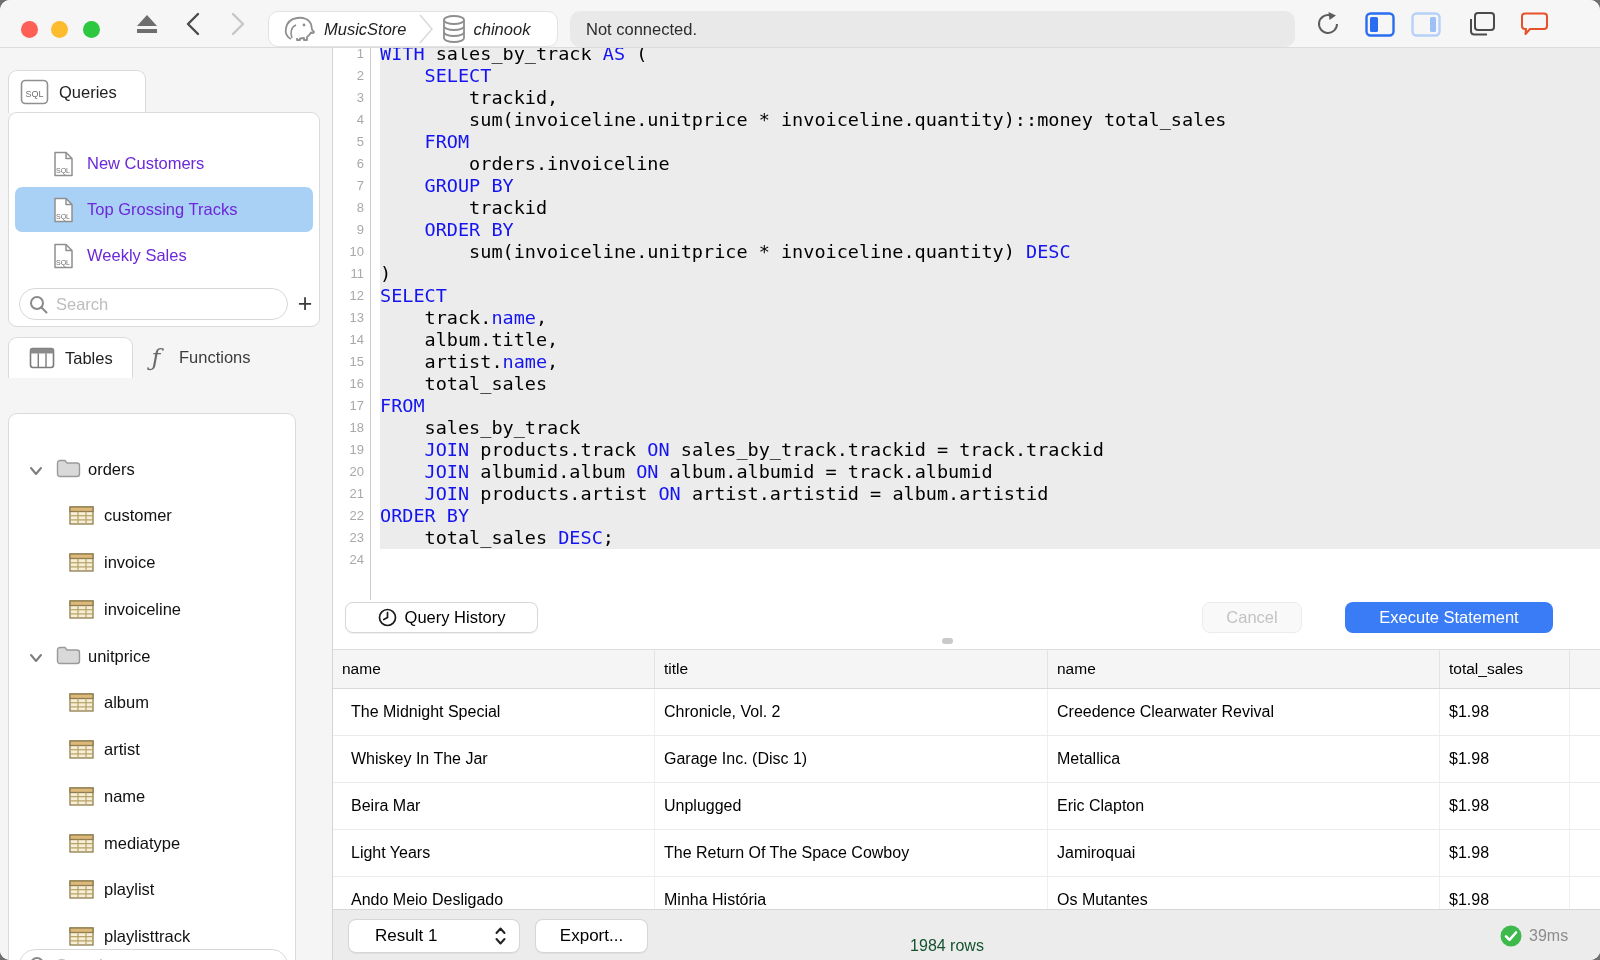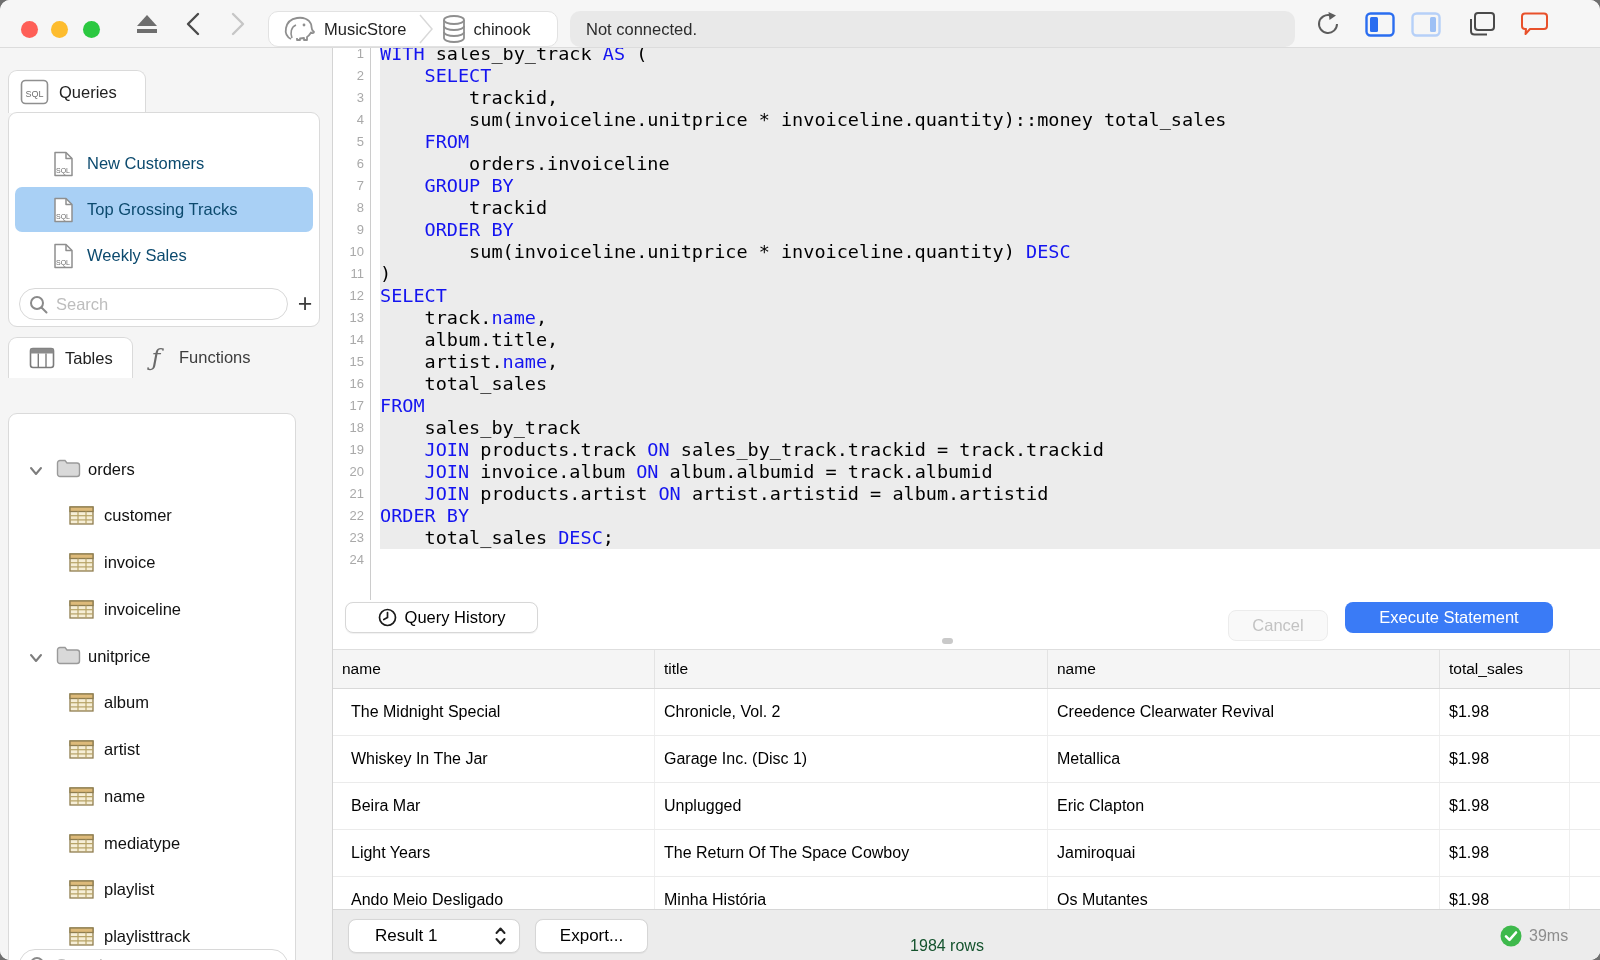--- a/index.html
+++ b/index.html
@@ -6,33 +6,33 @@
   #window{position:relative;width:1600px;height:960px;background:#ffffff;overflow:hidden;border-radius:10px;}
   .abs{position:absolute;}
   
   #titlebar{left:0;top:0;width:1600px;height:48px;background:#f6f6f6;border-bottom:1px solid #dcdcdc;box-sizing:border-box;}
   .light{width:17px;height:17px;border-radius:50%;top:21px;}
   #light-red{left:21px;background:#fe5f57;}
   #light-yellow{left:51px;background:#fdbc2e;}
   #light-green{left:83px;background:#2bc840;}
   .tbicon{top:8px;height:32px;display:flex;align-items:center;justify-content:center;}
   #breadcrumb{left:268px;top:11px;width:290px;height:36px;background:#ffffff;border:1px solid #e2e2e2;border-radius:10px;box-sizing:border-box;display:flex;align-items:center;}
-  .crumb{display:flex;align-items:center;gap:7px;font-size:16.5px;color:#1f1f1f;}
+  .crumb{display:flex;align-items:center;gap:7px;font-size:16.5px;color:#1f1f1f;font-style:italic;}
   #crumb-sep{width:18px;height:30px;margin:0 6px 0 10px;}
   #status-pill{left:570px;top:11px;width:725px;height:36px;background:#e9e9e9;border-radius:10px;display:flex;align-items:center;padding-left:16px;box-sizing:border-box;font-size:16.5px;color:#2c2c2c;}
   
   #sidebar{left:0;top:48px;width:333px;height:912px;background:#f5f5f5;border-right:1px solid #d4d4d4;box-sizing:border-box;}
   .panel{background:#ffffff;border:1px solid #dadada;border-radius:9px;box-sizing:border-box;}
   .tabbox{background:#ffffff;border:1px solid #dadada;border-bottom:none;border-radius:9px 9px 0 0;box-sizing:border-box;display:flex;align-items:center;}
   #queries-tab{left:8px;top:22px;width:138px;height:43px;}
   #queries-panel{left:8px;top:64px;width:312px;height:215px;}
   .qrow{position:absolute;left:6px;right:6px;height:45px;border-radius:7px;}
   .qrow.sel{background:var(--sel-blue);}
   .qrow .ic{position:absolute;left:38px;top:10px;}
-  .qrow .lb{position:absolute;left:72px;top:0;line-height:45px;font-size:16.5px;color:#0c4a6e;}
+  .qrow .lb{position:absolute;left:72px;top:0;line-height:45px;font-size:16.5px;color:#6d28d9;}
   .searchfield{position:absolute;height:32px;background:#fff;border:1px solid #d8d8d8;border-radius:16px;box-sizing:border-box;display:flex;align-items:center;padding-left:9px;gap:8px;}
   .searchfield .ph{font-size:16.5px;color:#bdbdbd;}
   .plusbtn{position:absolute;width:24px;height:24px;font-size:25px;line-height:22px;color:#3c3c3c;text-align:center;font-weight:300;}
   #tables-tab{left:8px;top:289px;width:125px;height:41px;}
   #functions-tab{left:136px;top:289px;width:160px;height:41px;display:flex;align-items:center;}
   #tables-panel{left:8px;top:329px;width:288px;height:573px;overflow:hidden;margin-top:36px;}
   .trow{position:absolute;left:0;right:0;height:31px;}
   .trow .chev{position:absolute;left:20px;top:9px;}
   .trow .fic{position:absolute;left:47px;top:5px;}
   .trow .tic{position:absolute;left:60px;top:6px;}
@@ -45,21 +45,21 @@
   #editor{left:0;top:0;width:1267px;height:552px;overflow:hidden;}
   #gutter{position:absolute;left:0;top:-5px;width:31px;text-align:right;}
   #gutter div{height:22px;line-height:22px;font-size:13px;color:#a9a9a9;font-family:"Liberation Sans",sans-serif;}
   #gutter-line{position:absolute;left:37px;top:0;width:1px;height:552px;background:#cccccc;}
   #codecol{position:absolute;left:39px;top:-5px;right:0;margin-left:8px;}
   #codecol .cl{height:22px;line-height:22px;font-family:"DejaVu Sans Mono",monospace;font-size:18.5px;white-space:pre;color:#000;}
   #codecol .cl.hl{background:#ececec;}
   #codecol .k{color:var(--kw-blue);}
   .btn{position:absolute;height:31px;border-radius:8px;box-sizing:border-box;display:flex;align-items:center;justify-content:center;font-size:16.5px;}
   #query-history-btn{left:12px;top:554px;width:193px;background:#fff;border:1px solid #d7d7d7;color:#000;gap:8px;box-shadow:0 0.5px 1px rgba(0,0,0,.06);}
-  #cancel-btn{left:895px;top:554px;width:100px;background:#f9f9f9;border:1px solid #ececec;color:#c3c3c3;margin-top:8px;}
+  #cancel-btn{left:869px;top:554px;width:100px;background:#f9f9f9;border:1px solid #ececec;color:#c3c3c3;}
   #execute-btn{left:1012px;top:554px;width:208px;background:var(--accent-blue);color:#fff;border:none;}
   #splitter-dot{left:609px;top:590px;width:11px;height:6px;border-radius:3px;background:#c9c9c9;}
   
   #results{left:0;top:601px;width:1267px;height:260px;}
   .rgrid{display:grid;grid-template-columns:322px 393px 392px 130px 30px;}
   #res-header{position:absolute;left:0;top:0;width:1267px;height:40px;background:#f5f5f5;border-top:1px solid #dedede;border-bottom:1px solid #d9d9d9;box-sizing:border-box;}
   #res-header .hc{line-height:38px;font-size:15.5px;color:#000;padding-left:9px;border-right:1px solid #e3e3e3;box-sizing:border-box;overflow:hidden;}
   #res-header .hc:last-child{border-right:none;}
   #res-body{position:absolute;left:0;top:40px;width:1267px;}
   .rrow{height:47px;border-bottom:1px solid #ebebeb;box-sizing:border-box;}
@@ -397,21 +397,21 @@
           <div class="cl hl"><span class="p">        sum(invoiceline.unitprice * invoiceline.quantity) </span><span class="k">DESC</span></div>
           <div class="cl hl"><span class="p">)</span></div>
           <div class="cl hl"><span class="k">SELECT</span></div>
           <div class="cl hl"><span class="p">    track.</span><span class="k">name</span><span class="p">,</span></div>
           <div class="cl hl"><span class="p">    album.title,</span></div>
           <div class="cl hl"><span class="p">    artist.</span><span class="k">name</span><span class="p">,</span></div>
           <div class="cl hl"><span class="p">    total_sales</span></div>
           <div class="cl hl"><span class="k">FROM</span></div>
           <div class="cl hl"><span class="p">    sales_by_track</span></div>
           <div class="cl hl"><span class="p">    </span><span class="k">JOIN</span><span class="p"> products.track </span><span class="k">ON</span><span class="p"> sales_by_track.trackid = track.trackid</span></div>
-          <div class="cl hl"><span class="p">    </span><span class="k">JOIN</span><span class="p"> invoice.album </span><span class="k">ON</span><span class="p"> album.albumid = track.albumid</span></div>
+          <div class="cl hl"><span class="p">    </span><span class="k">JOIN</span><span class="p"> albumid.album </span><span class="k">ON</span><span class="p"> album.albumid = track.albumid</span></div>
           <div class="cl hl"><span class="p">    </span><span class="k">JOIN</span><span class="p"> products.artist </span><span class="k">ON</span><span class="p"> artist.artistid = album.artistid</span></div>
           <div class="cl hl"><span class="k">ORDER BY</span></div>
           <div class="cl hl"><span class="p">    total_sales </span><span class="k">DESC</span><span class="p">;</span></div>
           <div class="cl"></div>
         </div>
     </div>
 
     <div id="query-history-btn" class="btn">
       <svg width="19" height="19" viewBox="0 0 19 19">
           <circle cx="9.5" cy="9.5" r="8" fill="none" stroke="#1a1a1a" stroke-width="1.7"></circle>

